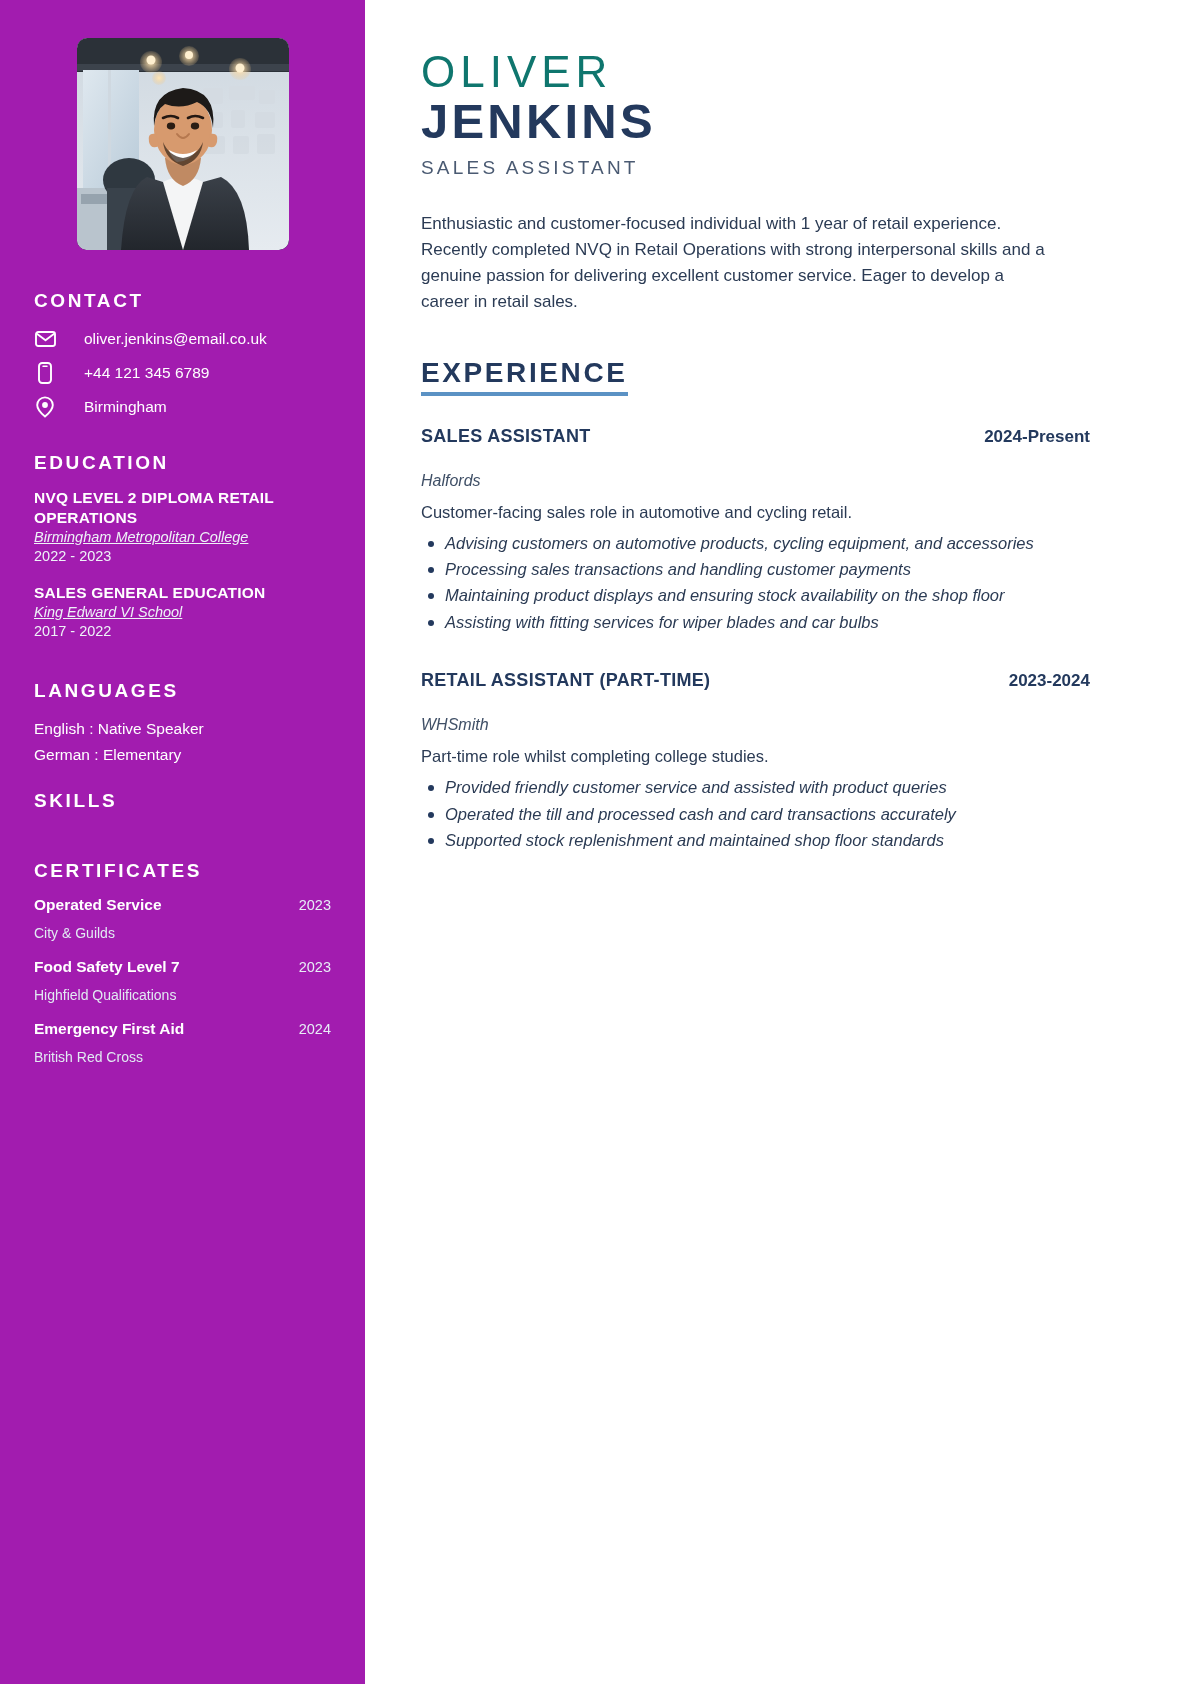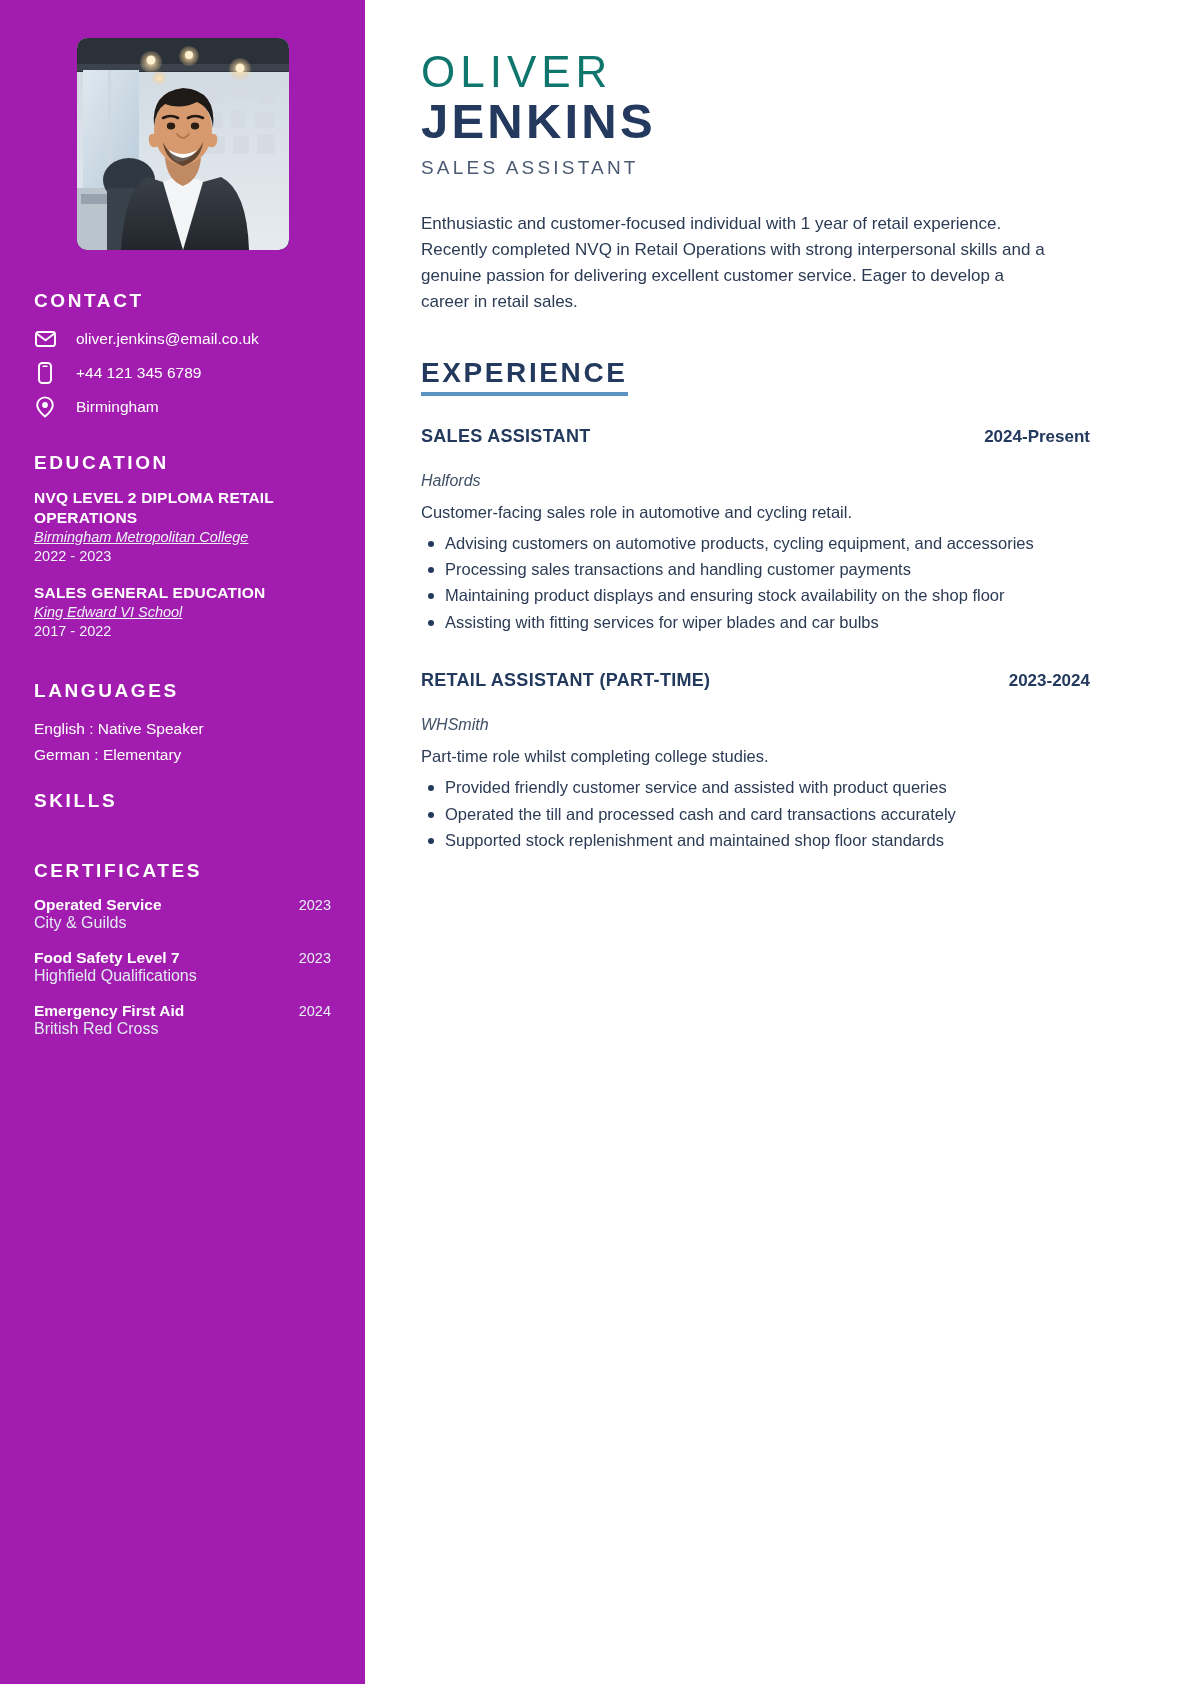--- a/index.html
+++ b/index.html
@@ -34,38 +34,38 @@
 
   .side-head {
     font-size:19px;
     font-weight:bold;
     letter-spacing:2.6px;
     margin-bottom:16px;
     color:#ffffff;
   }
   .side-head.tight { margin-bottom:14px; }
 
-  .contact-row { display:flex; align-items:center; gap:20px; margin-bottom:12px; }
+  .contact-row { display:flex; align-items:center; gap:28px; margin-bottom:12px; }
   .contact-row .ic { width:22px; height:22px; flex:0 0 22px; display:flex; align-items:center; justify-content:center; }
   .contact-row .tx { font-size:15.5px; color:#ffffff; line-height:1.2; }
 
   .edu-block { margin-bottom:17px; }
   .edu-degree { font-size:15.5px; font-weight:bold; line-height:1.28; letter-spacing:.2px; }
   .edu-school { font-size:14.5px; font-style:italic; line-height:1.3; color:#eef3f8;text-decoration:underline; }
   .edu-years { font-size:14.5px; line-height:1.35; color:#eef3f8; }
 
   .lang-row { font-size:15.5px; line-height:1.68; color:#ffffff; }
 
   .skills-empty { height:10px; }
 
   .cert-block { margin-bottom:17px; }
   .cert-top { display:flex; justify-content:space-between; align-items:baseline; }
   .cert-name { font-size:15.5px; font-weight:bold; }
   .cert-year { font-size:14.5px; color:#e7eef6; }
-  .cert-issuer { font-size:16px; color:#e2eaf3; margin-top:0; }
+  .cert-issuer { font-size:14px; color:#e2eaf3; margin-top:11px; }
 
   .gap-section { height:22px; }
 
   
   .main { flex:1 1 auto; padding:48px 100px 0 56px; }
   .name-first {
     font-size:44px; letter-spacing:5px; font-weight:400;
     color:#0f766e; line-height:1.08;
   }
   .name-last {
@@ -90,21 +90,21 @@
   .exp-entry { margin-top:30px; }
   .exp-entry.second { margin-top:36px; }
   .exp-row { display:flex; justify-content:space-between; align-items:baseline; gap:20px; }
   .exp-role { font-size:18px; font-weight:bold; letter-spacing:.3px; color:#23395d; }
   .exp-dates { font-size:17px; font-weight:bold; color:#23395d; white-space:nowrap; }
   .exp-company { font-size:16px; font-style:italic; color:#3f4f66; margin-top:25px; }
   .exp-desc { font-size:16.5px; color:#2b3b54; margin-top:11px; line-height:1.45; }
   .exp-bullets { margin-top:7px; list-style:none; }
   .exp-bullets li {
     position:relative; padding-left:24px; font-size:16.5px; line-height:1.42;
-    color:#2b3b54; margin-bottom:3px; max-width:620px;
+    color:#2b3b54; margin-bottom:3px; max-width:620px;font-style:italic;
   }
   .exp-bullets li::before {
     content:""; position:absolute; left:7px; top:9px;
     width:6px; height:6px; border-radius:50%; background:#23395d;
   }
 </style>
 </head>
 <body>
 
 <div class="page">

